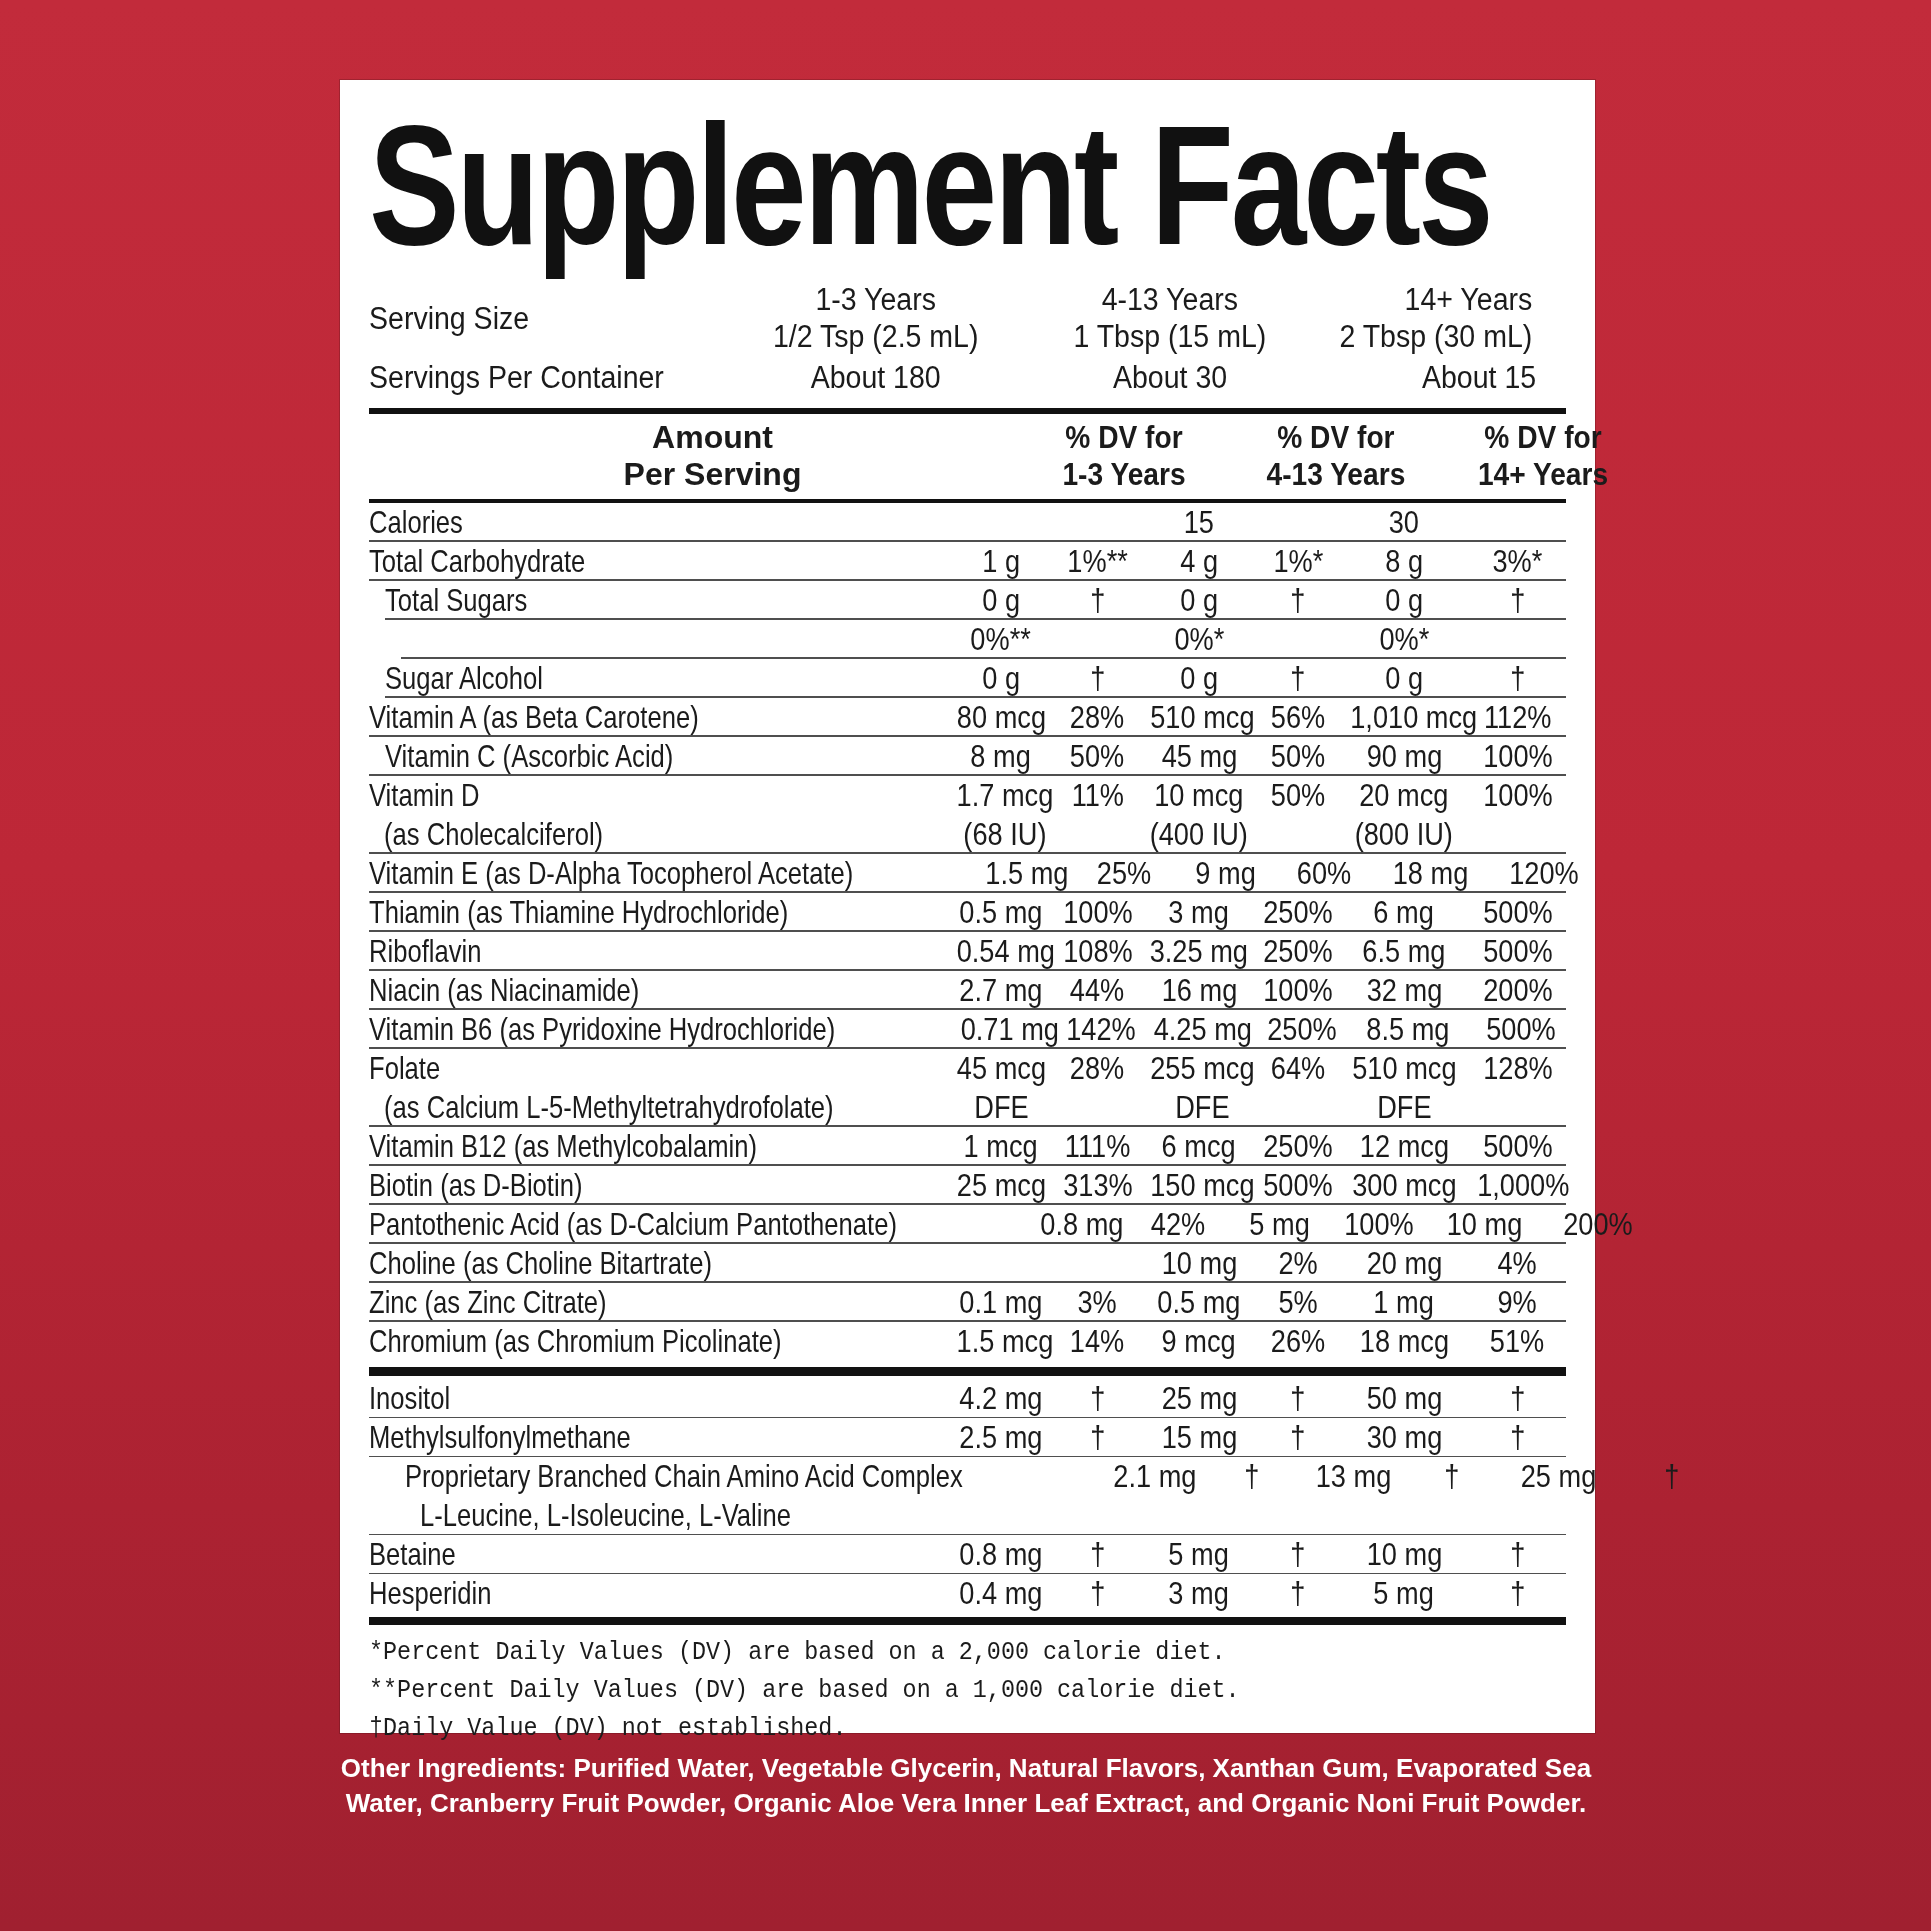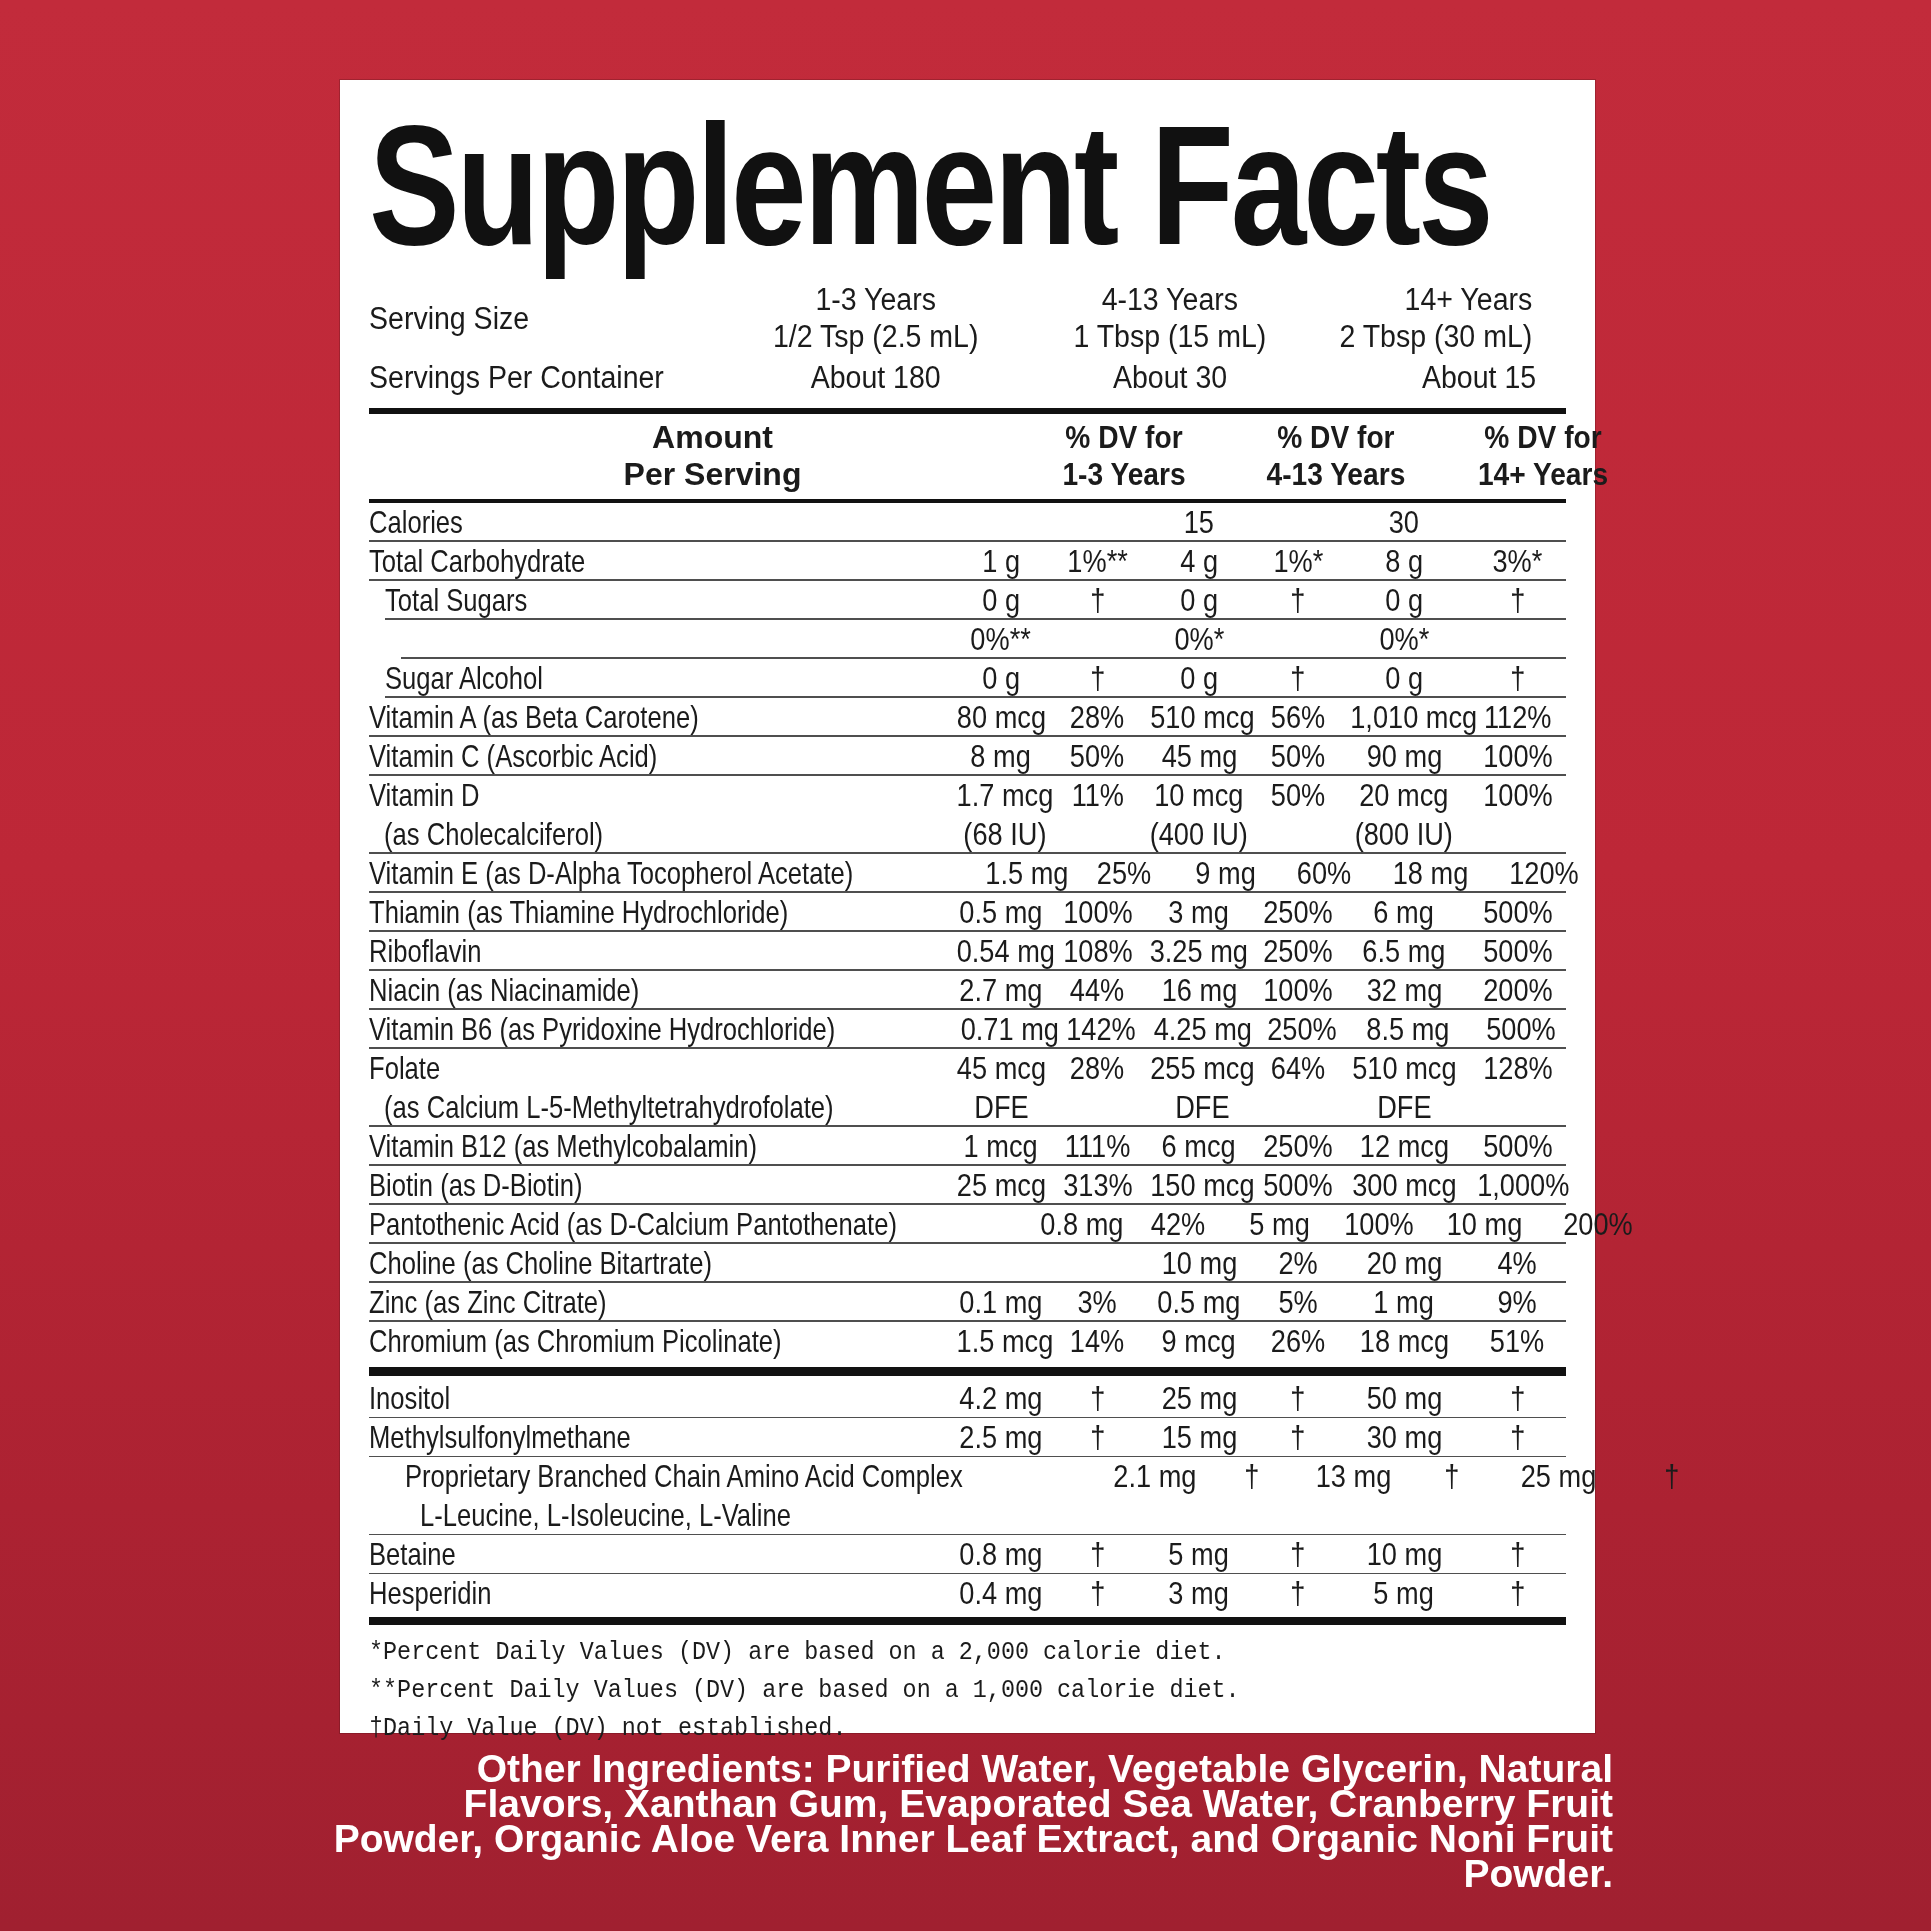--- a/index.html
+++ b/index.html
@@ -52,22 +52,22 @@
   .row .name .nm{display:inline-block;transform:scaleX(.80);transform-origin:0 50%;white-space:pre;}
   .row .name .sub{display:block;}
   .row .cell{text-align:center;white-space:pre;}
   .row .cell .cx{transform:scaleX(.85);transform-origin:50% 50%;}
   
   .foot{font-size:26px;line-height:38px;margin-top:1.9px;font-family:Liberation Mono, monospace;}
   .foot .cx{transform:scaleX(.90);}
   
   .other{
     position:absolute;left:319px;top:1751px;width:1294px;
-    color:#ffffff;font-weight:bold;font-size:39px;line-height:35px;
-    text-align:right;
+    color:#ffffff;font-weight:bold;font-size:26px;line-height:35px;
+    text-align:center;
   }
 </style>
 </head>
 <body>
 
 <div class="panel">
 
   <div class="title-wrap">
     <div class="title">Supplement Facts</div>
   </div>
@@ -154,21 +154,21 @@
       <div class="row" style="--ind: 0px;">
         <div class="name" style="padding-left: 0px;"><span class="nm">Vitamin A (as Beta Carotene)</span></div>
         <div class="cell"><span class="cx">80 mcg</span></div>
         <div class="cell"><span class="cx">28%</span></div>
         <div class="cell"><span class="cx">510 mcg</span></div>
         <div class="cell"><span class="cx">56%</span></div>
         <div class="cell"><span class="cx">1,010 mcg</span></div>
         <div class="cell"><span class="cx">112%</span></div>
       </div>
       <div class="row" style="--ind: 0px;">
-        <div class="name" style="padding-left: 0px;"><span class="nm">Vitamin C (Ascorbic Acid)</span></div>
+        <div class="name" style="padding-left: 0px; margin-left: 16px;"><span class="nm">Vitamin C (Ascorbic Acid)</span></div>
         <div class="cell"><span class="cx">8 mg</span></div>
         <div class="cell"><span class="cx">50%</span></div>
         <div class="cell"><span class="cx">45 mg</span></div>
         <div class="cell"><span class="cx">50%</span></div>
         <div class="cell"><span class="cx">90 mg</span></div>
         <div class="cell"><span class="cx">100%</span></div>
       </div>
       <div class="row" style="--ind: 0px;">
         <div class="name" style="padding-left: 0px;"><span class="nm">Vitamin D</span><span class="sub" style="padding-left: 15.4px;"><span class="nm">(as Cholecalciferol)</span></span></div>
         <div class="cell"><span class="cx">1.7 mcg

